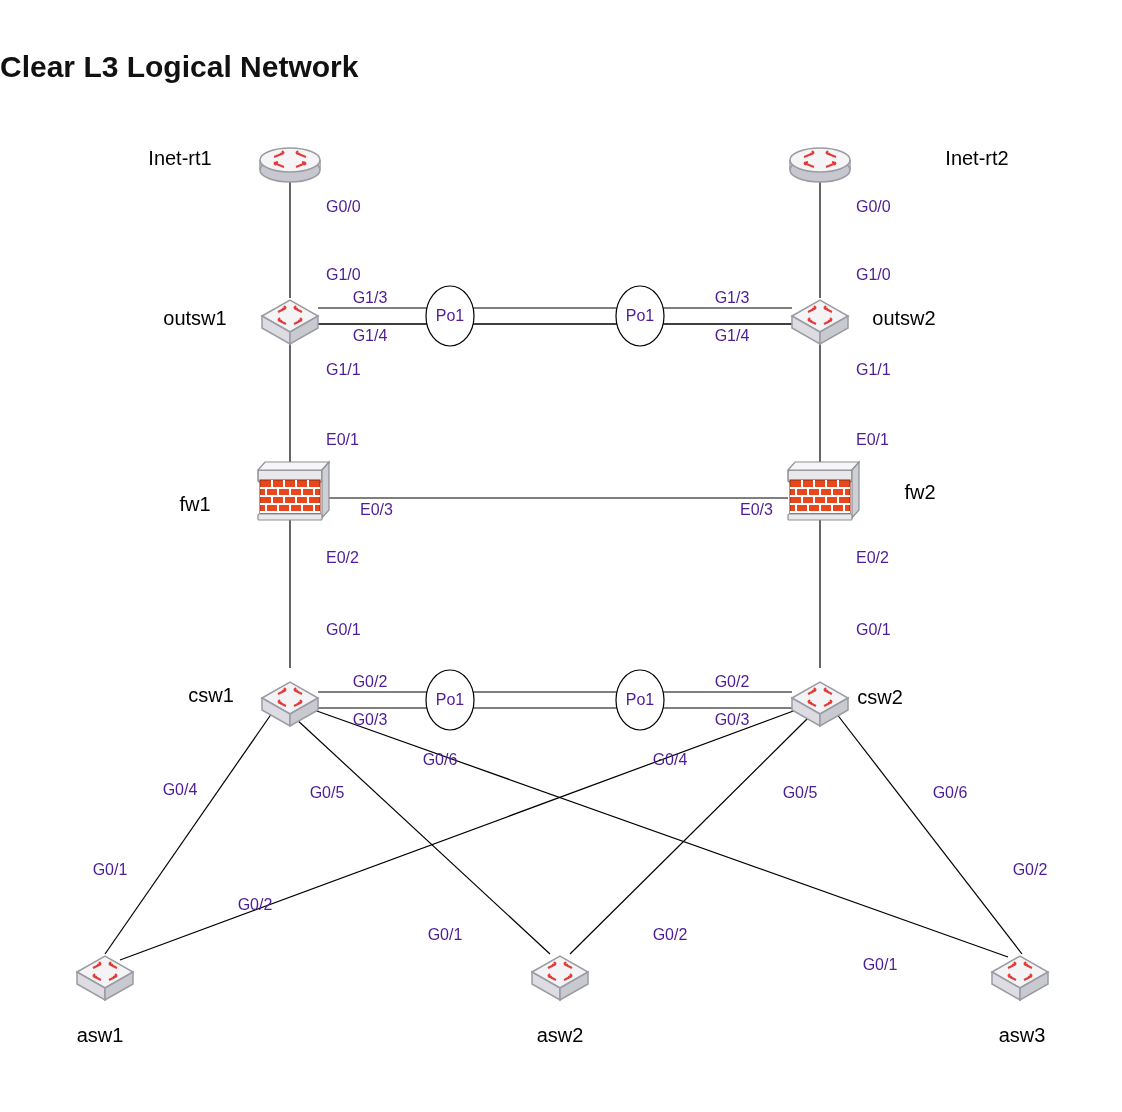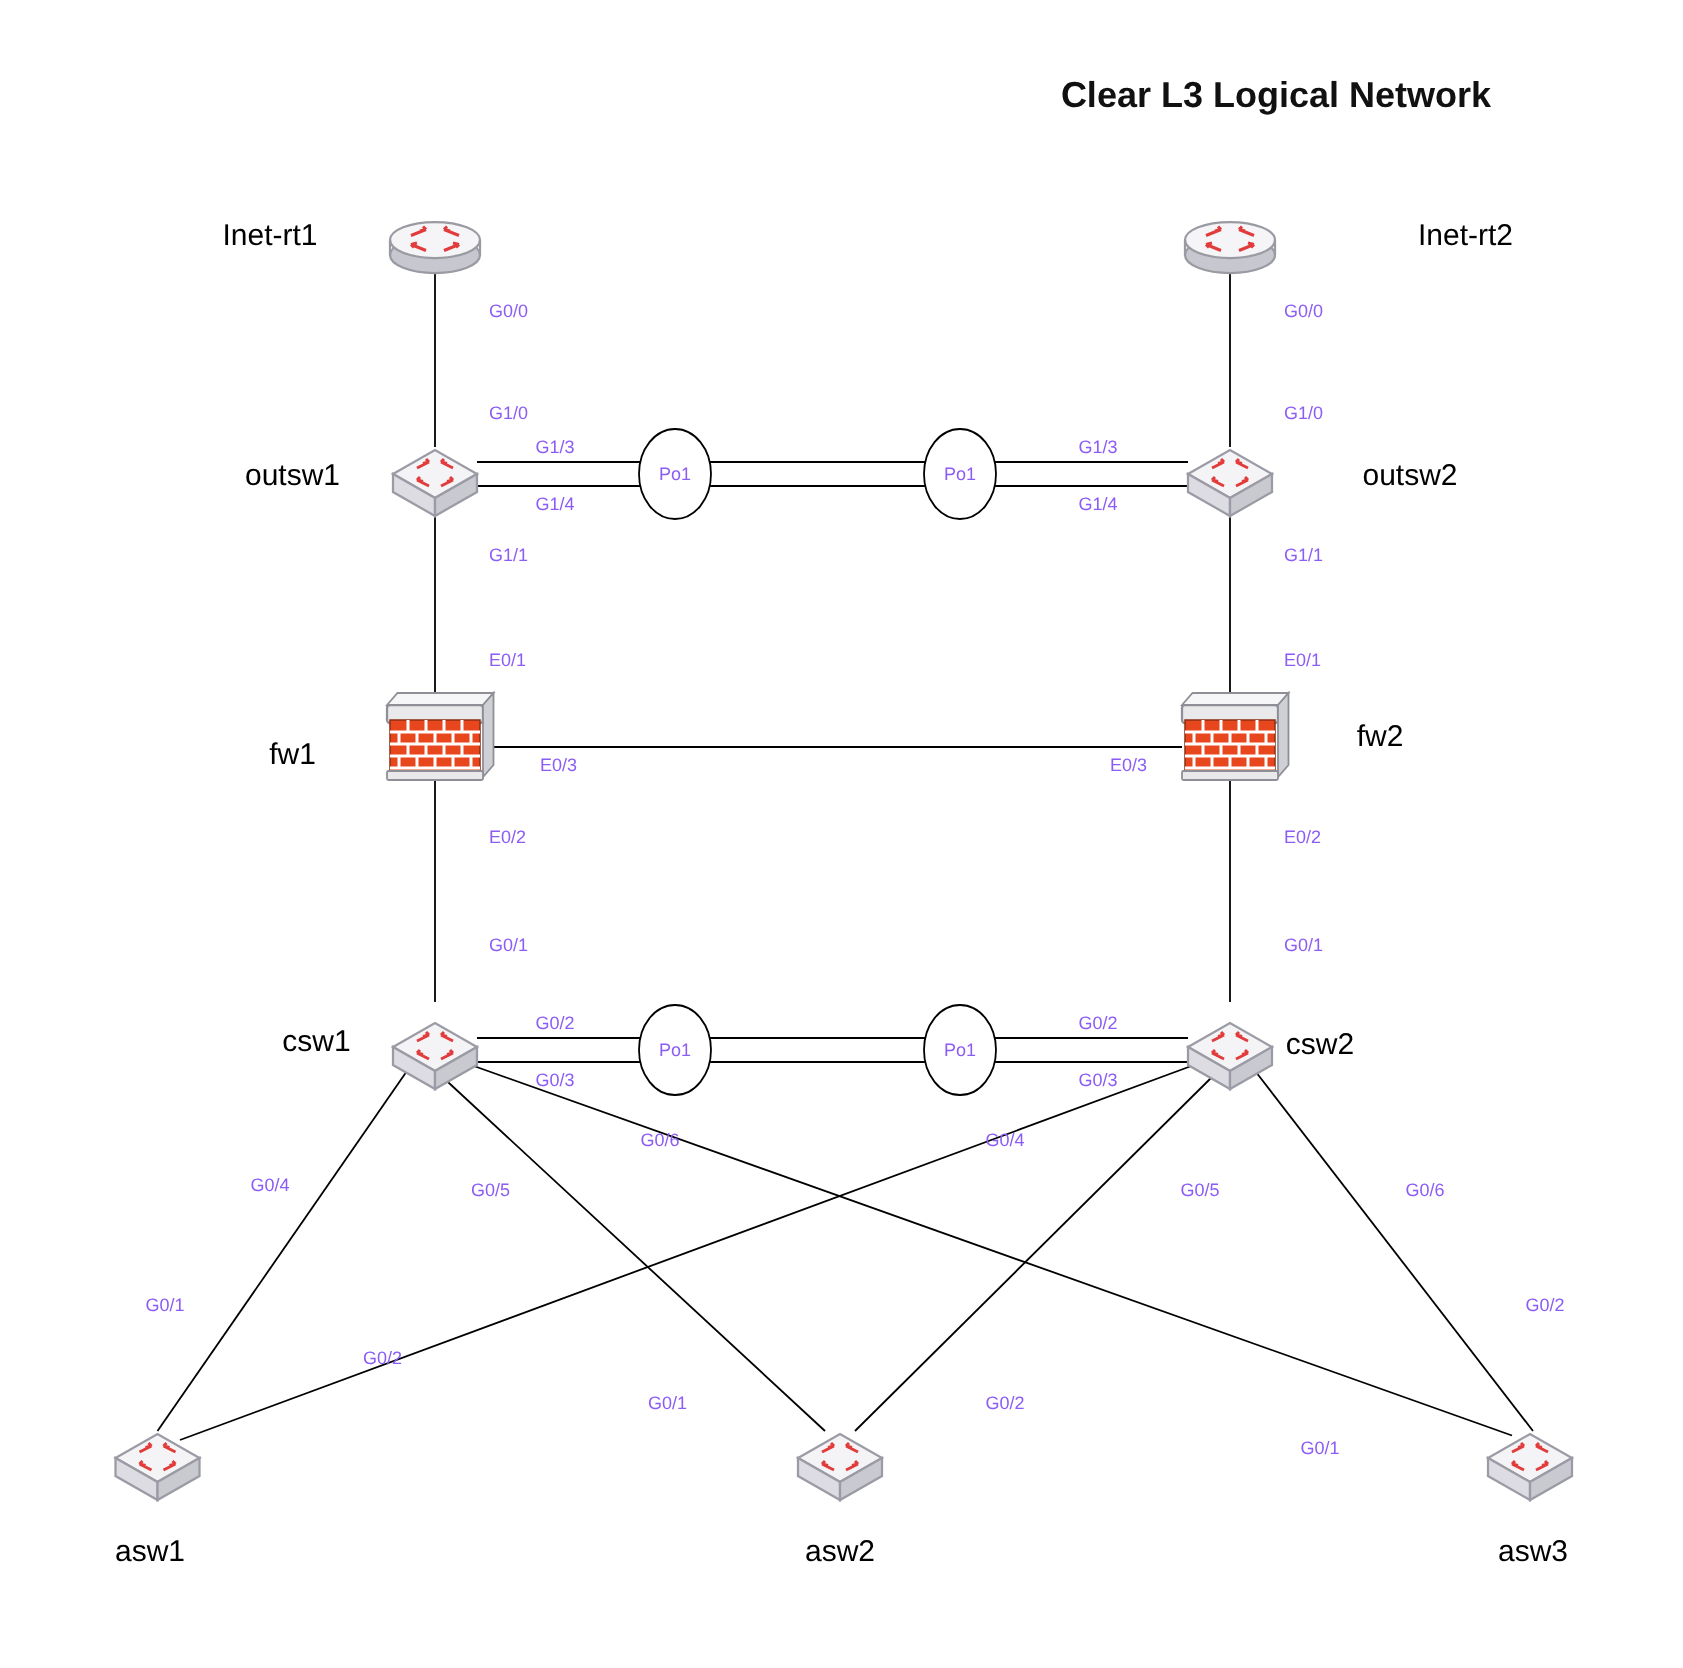--- a/index.html
+++ b/index.html
@@ -17,29 +17,29 @@
   svg.net {
     position: absolute;
     left: 0; top: 0;
     width: 1122px; height: 1112px;
   }
   .title {
     position: absolute;
     top: 50px;
     left: 0;
     width: 994px;
-    text-align: right;
+    text-align: left;
     font-weight: 700;
-    font-size: 24px;
+    font-size: 30px;
     color: #111;
   }
   .lbl {
     position: absolute;
-    font-size: 12px;
-    color: #8b5cf6;
+    font-size: 16px;
+    color: #4c1d95;
     white-space: nowrap;
     transform: translate(-50%, -50%);
   }
   .dev-label {
     position: absolute;
     font-size: 20px;
     color: #000;
     white-space: nowrap;
     transform: translate(-50%, -50%);
   }
@@ -158,21 +158,21 @@
     <use href="#switch" x="820" y="696"></use>
 
     <use href="#switch" x="105" y="970"></use>
     <use href="#switch" x="560" y="970"></use>
     <use href="#switch" x="1020" y="970"></use>
   </svg>
 
   <div class="dev-label" style="left:180px; top:158px">Inet-rt1</div>
   <div class="dev-label" style="left:977px; top:158px">Inet-rt2</div>
   <div class="dev-label" style="left:195px; top:318px">outsw1</div>
-  <div class="dev-label" style="left:940px; top:318px">outsw2</div>
+  <div class="dev-label" style="left:904px; top:318px">outsw2</div>
   <div class="dev-label" style="left:195px; top:504px">fw1</div>
   <div class="dev-label" style="left:920px; top:492px">fw2</div>
   <div class="dev-label" style="left:211px; top:695px">csw1</div>
   <div class="dev-label" style="left:880px; top:697px">csw2</div>
   <div class="dev-label" style="left:100px; top:1035px">asw1</div>
   <div class="dev-label" style="left:560px; top:1035px">asw2</div>
   <div class="dev-label" style="left:1022px; top:1035px">asw3</div>
 
   <div class="lbl" style="left:450px; top:316px">Po1</div>
   <div class="lbl" style="left:640px; top:316px">Po1</div>

